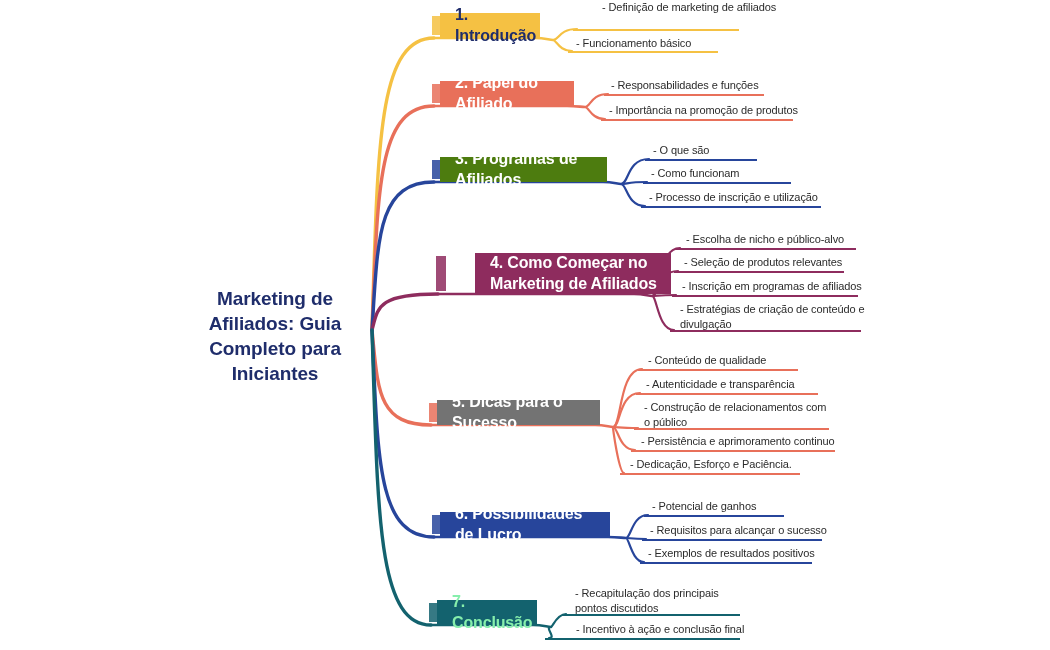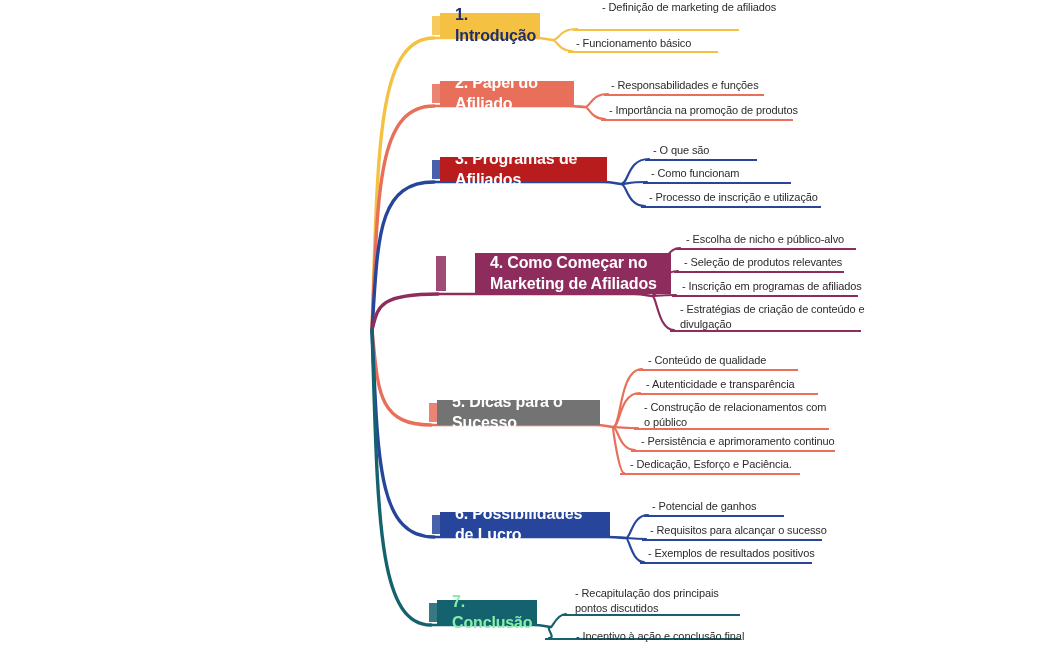--- a/index.html
+++ b/index.html
@@ -95,40 +95,41 @@
       <path d="M 434 537 L 608 537 C 618 537, 622 538, 626 538" fill="none" stroke="#27459B" stroke-width="2.6" stroke-linecap="round"></path>
       <path d="M 626 538 C 631 538, 632 515, 648 515" fill="none" stroke="#27459B" stroke-width="2.2" stroke-linecap="round"></path>
       <path d="M 626 538 C 630 538, 632 539, 646 539" fill="none" stroke="#27459B" stroke-width="2.2" stroke-linecap="round"></path>
       <path d="M 626 538 C 629 538, 632 562, 644 562" fill="none" stroke="#27459B" stroke-width="2.2" stroke-linecap="round"></path>
       <path d="M 372 330 C 378 512.9, 377 625, 431 625" fill="none" stroke="#13626E" stroke-width="3.4" stroke-linecap="round"></path>
       <path d="M 431 625 L 533 625 C 543 625, 547 627, 551 627" fill="none" stroke="#13626E" stroke-width="2.6" stroke-linecap="round"></path>
       <path d="M 551 627 C 552.5 627, 557 614, 566 614" fill="none" stroke="#13626E" stroke-width="2.2" stroke-linecap="round"></path>
       <path d="M 551 627 C 544 627, 557 638, 549 638" fill="none" stroke="#13626E" stroke-width="2.2" stroke-linecap="round"></path>
     </svg>
 
+  <div class="central-title">Marketing de Afiliados: Guia Completo para Iniciantes</div>
 
   <div id="nodes">
       <div class="node-tab" style="left: 432px; top: 16px; height: 19px; background: rgb(245, 193, 67); opacity: 0.85;"></div>
       <div class="node yellow" style="left: 440px; top: 13px; width: 100px; height: 25px; background: rgb(245, 193, 67); color: rgb(31, 45, 107);">
         <span>1. Introdução</span>
       </div>
       <div class="sub-underline" style="left: 573px; top: 29px; width: 166px; background: rgb(245, 193, 67);"></div>
       <div class="sub" style="left: 578px; top: 0; width: 175px; margin-left: 24px;">- Definição de marketing de afiliados</div>
       <div class="sub-underline" style="left: 568px; top: 51px; width: 150px; background: rgb(245, 193, 67);"></div>
       <div class="sub" style="left: 576px; top: 36px; width: 175px;">- Funcionamento básico</div>
       <div class="node-tab" style="left: 432px; top: 84px; height: 19px; background: rgb(232, 112, 90); opacity: 0.85;"></div>
       <div class="node" style="left: 440px; top: 81px; width: 134px; height: 25px; background: rgb(232, 112, 90); color: rgb(255, 255, 255);">
         <span>2. Papel do Afiliado</span>
       </div>
       <div class="sub-underline" style="left: 604px; top: 94px; width: 160px; background: rgb(232, 112, 90);"></div>
       <div class="sub" style="left: 611px; top: 78px; width: 200px;">- Responsabilidades e funções</div>
       <div class="sub-underline" style="left: 601px; top: 119px; width: 192px; background: rgb(232, 112, 90);"></div>
       <div class="sub" style="left: 609px; top: 103px; width: 210px;">- Importância na promoção de produtos</div>
       <div class="node-tab" style="left: 432px; top: 160px; height: 19px; background: rgb(39, 69, 155); opacity: 0.85;"></div>
-      <div class="node" style="left: 440px; top: 157px; width: 167px; height: 25px; background: #b91c1c; color: rgb(255, 255, 255);">
+      <div class="node" style="left: 440px; top: 157px; width: 167px; height: 25px; background: #4d7c0f; color: rgb(255, 255, 255);">
         <span>3. Programas de Afiliados</span>
       </div>
       <div class="sub-underline" style="left: 645px; top: 159px; width: 112px; background: rgb(39, 69, 155);"></div>
       <div class="sub" style="left: 653px; top: 143px; width: 200px;">- O que são</div>
       <div class="sub-underline" style="left: 643px; top: 182px; width: 148px; background: rgb(39, 69, 155);"></div>
       <div class="sub" style="left: 651px; top: 166px; width: 200px;">- Como funcionam</div>
       <div class="sub-underline" style="left: 641px; top: 206px; width: 180px; background: rgb(39, 69, 155);"></div>
       <div class="sub" style="left: 649px; top: 190px; width: 220px;">- Processo de inscrição e utilização</div>
       <div class="node-tab" style="left: 436px; top: 256px; height: 35px; background: rgb(142, 44, 94); opacity: 0.85;"></div>
       <div class="node" style="left: 444px; top: 253px; width: 196px; height: 41px; background: rgb(142, 44, 94); color: rgb(255, 255, 255); margin-left: 31px;">
@@ -166,16 +167,16 @@
       <div class="sub" style="left: 650px; top: 523px; width: 215px;">- Requisitos para alcançar o sucesso</div>
       <div class="sub-underline" style="left: 640px; top: 562px; width: 172px; background: rgb(39, 69, 155);"></div>
       <div class="sub" style="left: 648px; top: 546px; width: 215px;">- Exemplos de resultados positivos</div>
       <div class="node-tab" style="left: 429px; top: 603px; height: 19px; background: rgb(19, 98, 110); opacity: 0.85;"></div>
       <div class="node" style="left: 437px; top: 600px; width: 100px; height: 25px; background: rgb(19, 98, 110); color: #86efac;">
         <span>7. Conclusão</span>
       </div>
       <div class="sub-underline" style="left: 562px; top: 614px; width: 178px; background: rgb(19, 98, 110);"></div>
       <div class="sub" style="left: 575px; top: 586px; width: 170px;">- Recapitulação dos principais pontos discutidos</div>
       <div class="sub-underline" style="left: 545px; top: 638px; width: 195px; background: rgb(19, 98, 110);"></div>
-      <div class="sub" style="left: 576px; top: 622px; width: 200px; margin-top: 7px;">- Incentivo à ação e conclusão final</div>
+      <div class="sub" style="left: 576px; top: 622px; width: 200px;">- Incentivo à ação e conclusão final</div>
     </div>
 
 </div>
 
 </body></html>

